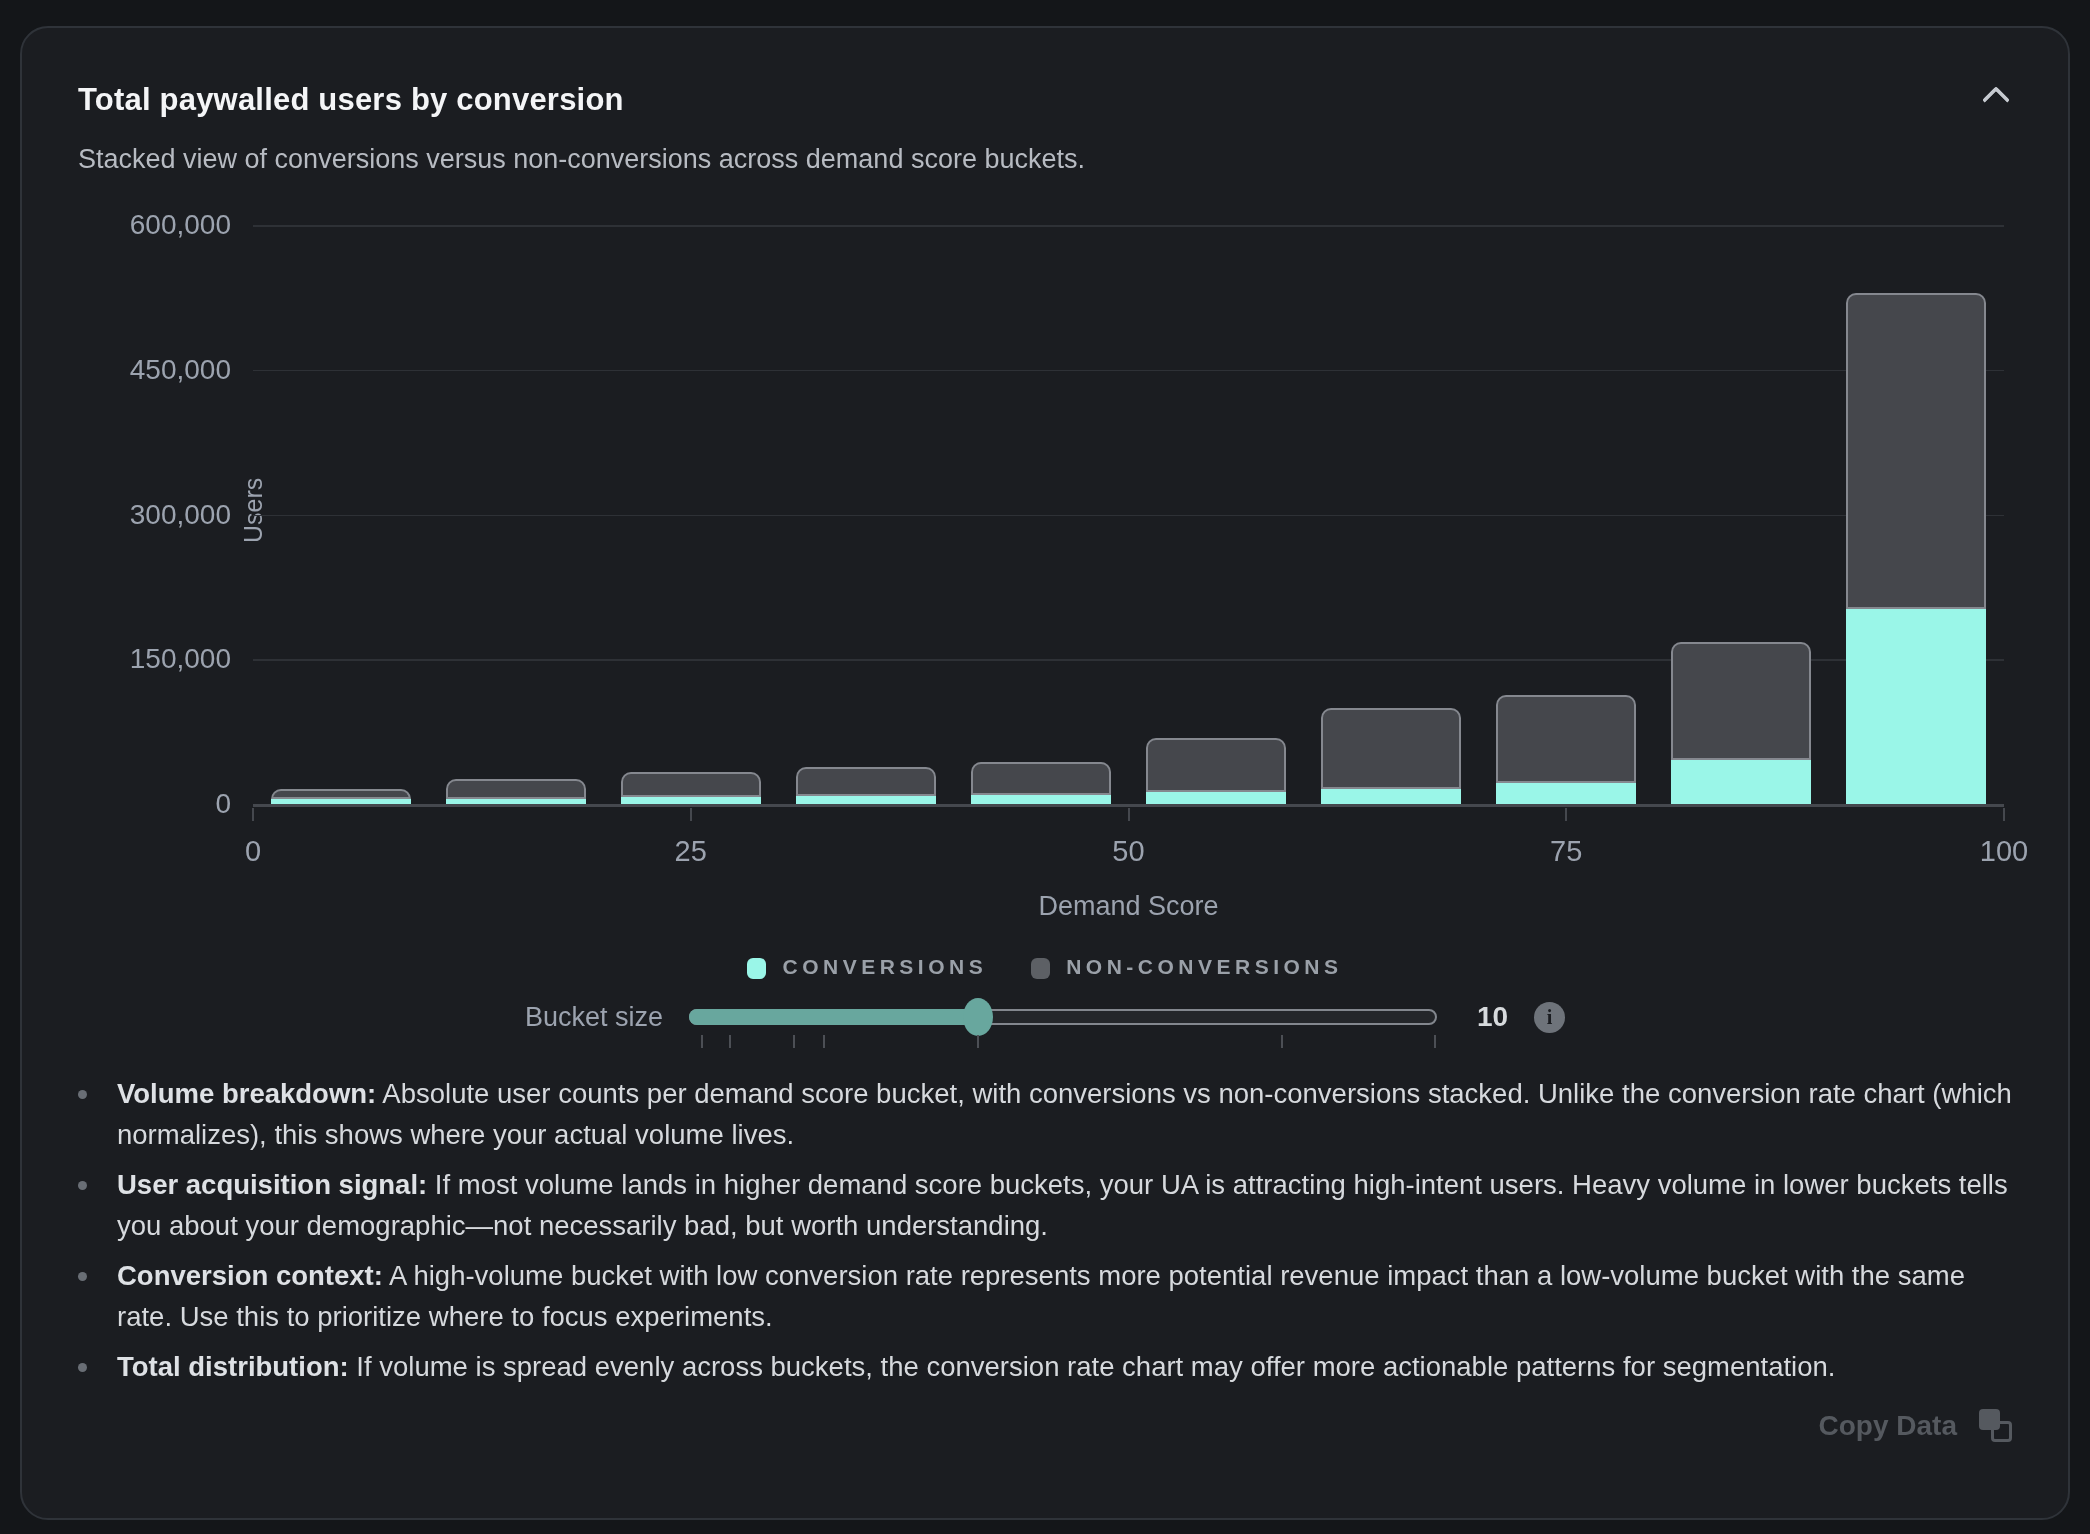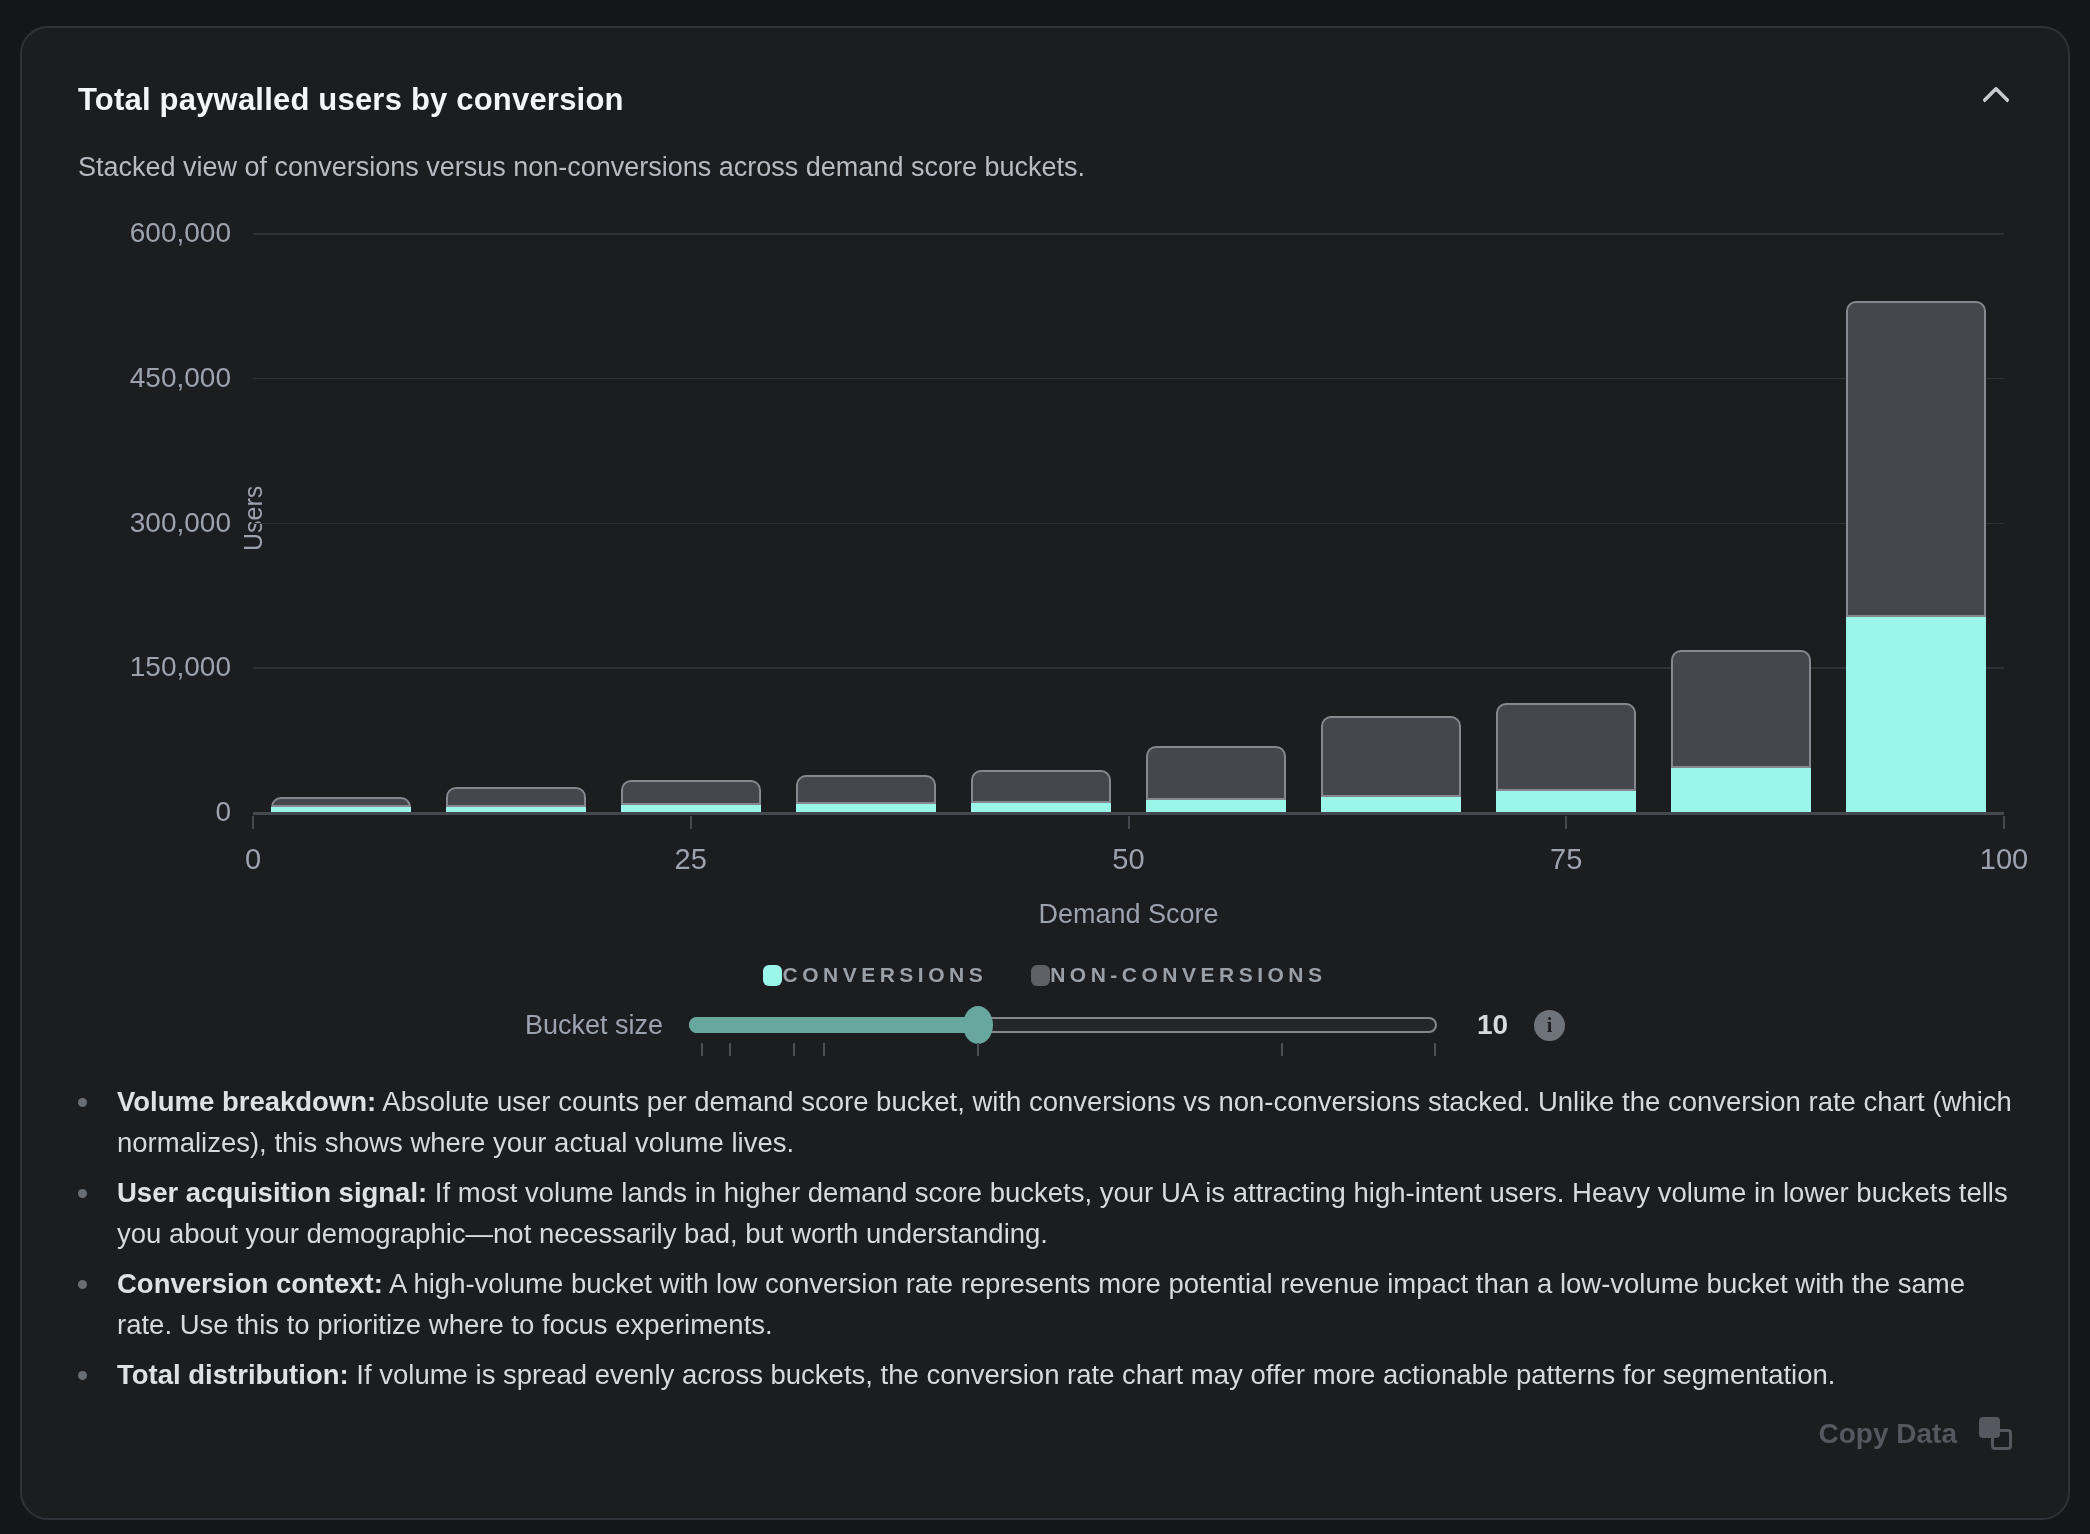--- a/index.html
+++ b/index.html
@@ -20,21 +20,21 @@
   }
   
   .header { display:flex; justify-content:space-between; align-items:flex-start; }
   .title { font-size:31px; font-weight:bold; color:#f4f5f7; letter-spacing:0.2px; }
   .chevron-btn { background:none; border:none; cursor:pointer; padding:6px; margin-top:2px; }
   .chevron-up {
     display:block; width:20px; height:20px;
     border-top:4px solid #c6cad0; border-right:4px solid #c6cad0;
     border-radius:3px; transform:rotate(-45deg);
   }
-  .subtitle { margin-top:34px; font-size:27px; color:#b7bbc2; }
+  .subtitle { margin-top:26px; font-size:27px; color:#b7bbc2; }
 
   
   .chart-area { position:relative; height:716px; margin-top:46px; }
   .plot {
     position:absolute; left:175px; right:8px; top:4px; height:582px;
     border-bottom:3px solid #45484e;
   }
   .gridline { position:absolute; left:0; right:0; height:1.5px; background:#2e3136; }
   .y-label {
     position:absolute; left:-192px; width:170px; text-align:right;
@@ -53,21 +53,21 @@
   .seg { position:absolute; left:0; right:0; }
   .seg-non {
     background:#45474c;
     border:2px solid rgba(197,202,209,0.5);
     border-radius:10px 10px 0 0;
   }
   .seg-conv { background:#9af6e8; bottom:0; }
 
   
   .legend { display:flex; justify-content:center; align-items:center; gap:44px; margin-top:18px; }
-  .legend-item { display:flex; align-items:center; gap:0; cursor:pointer; }
+  .legend-item { display:flex; align-items:flex-end; gap:16px; cursor:pointer; }
   .swatch { width:19px; height:21px; border-radius:6px; }
   .legend-label { font-size:21px; letter-spacing:4.5px; color:#9aa0a8; font-weight:bold; }
 
   
   .slider-row { display:flex; justify-content:center; align-items:center; margin-top:22px; gap:26px; }
   .slider-label { font-size:27px; color:#9ca3af; }
   .slider { position:relative; width:748px; height:16px; }
   .slider-track {
     position:absolute; inset:0; border-radius:9px;
     background:#24262a; border:2px solid #83878e;

